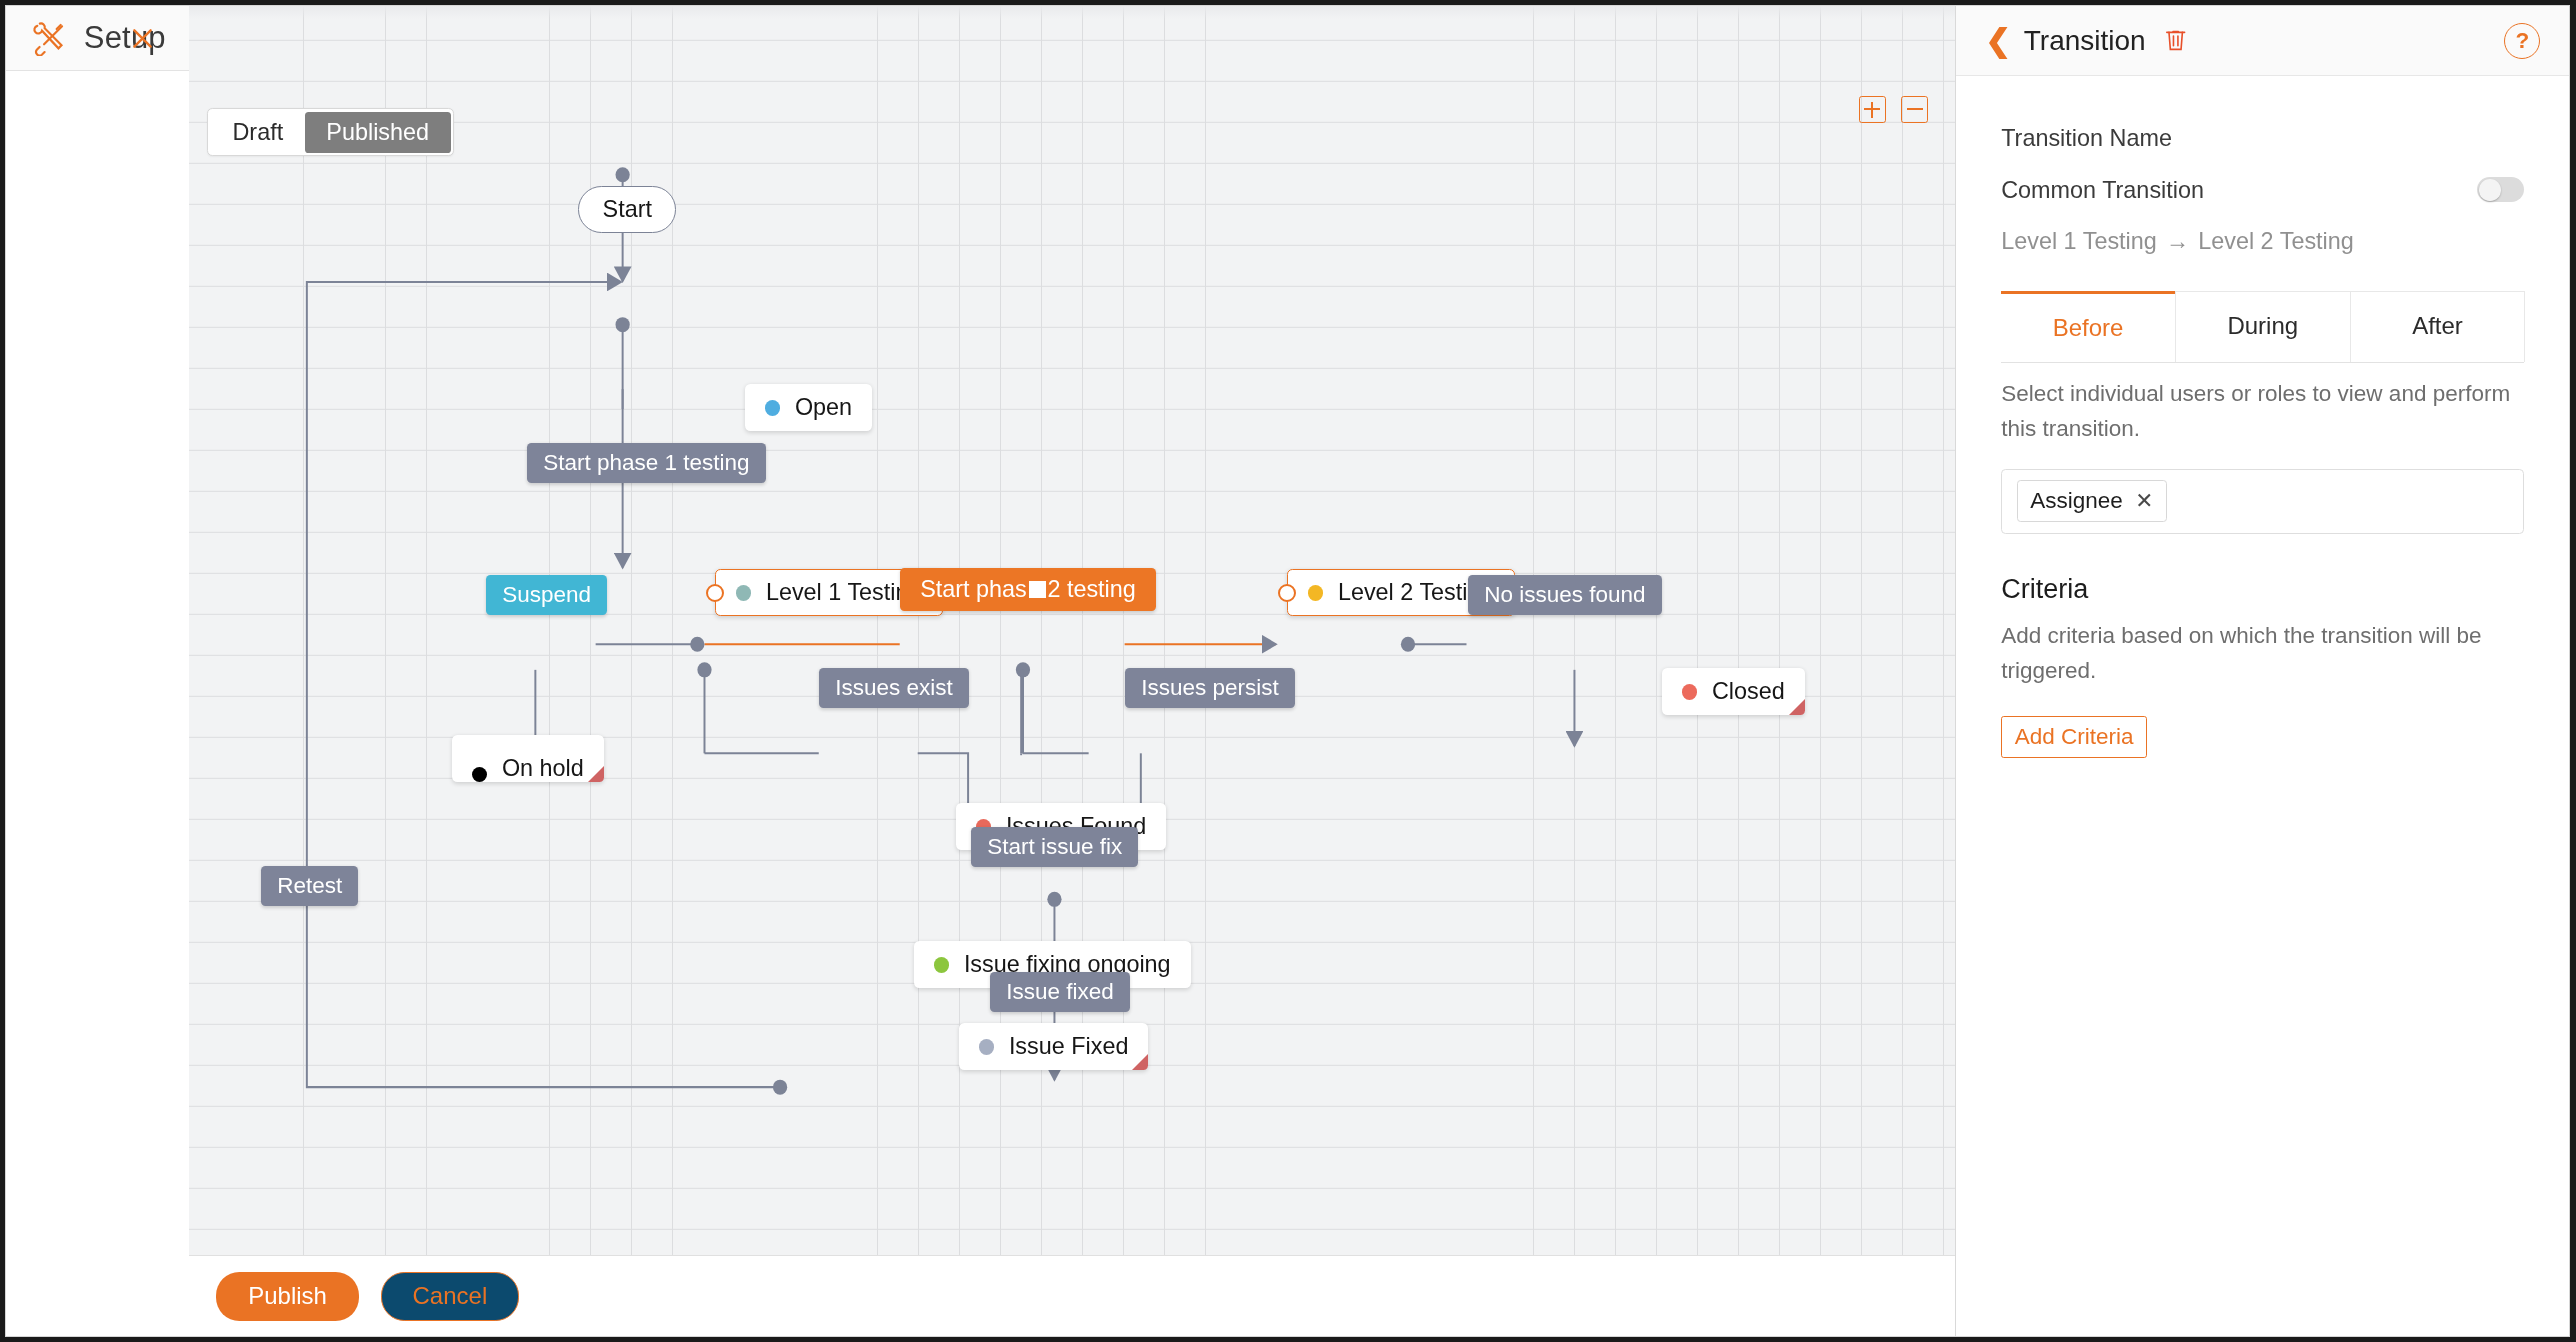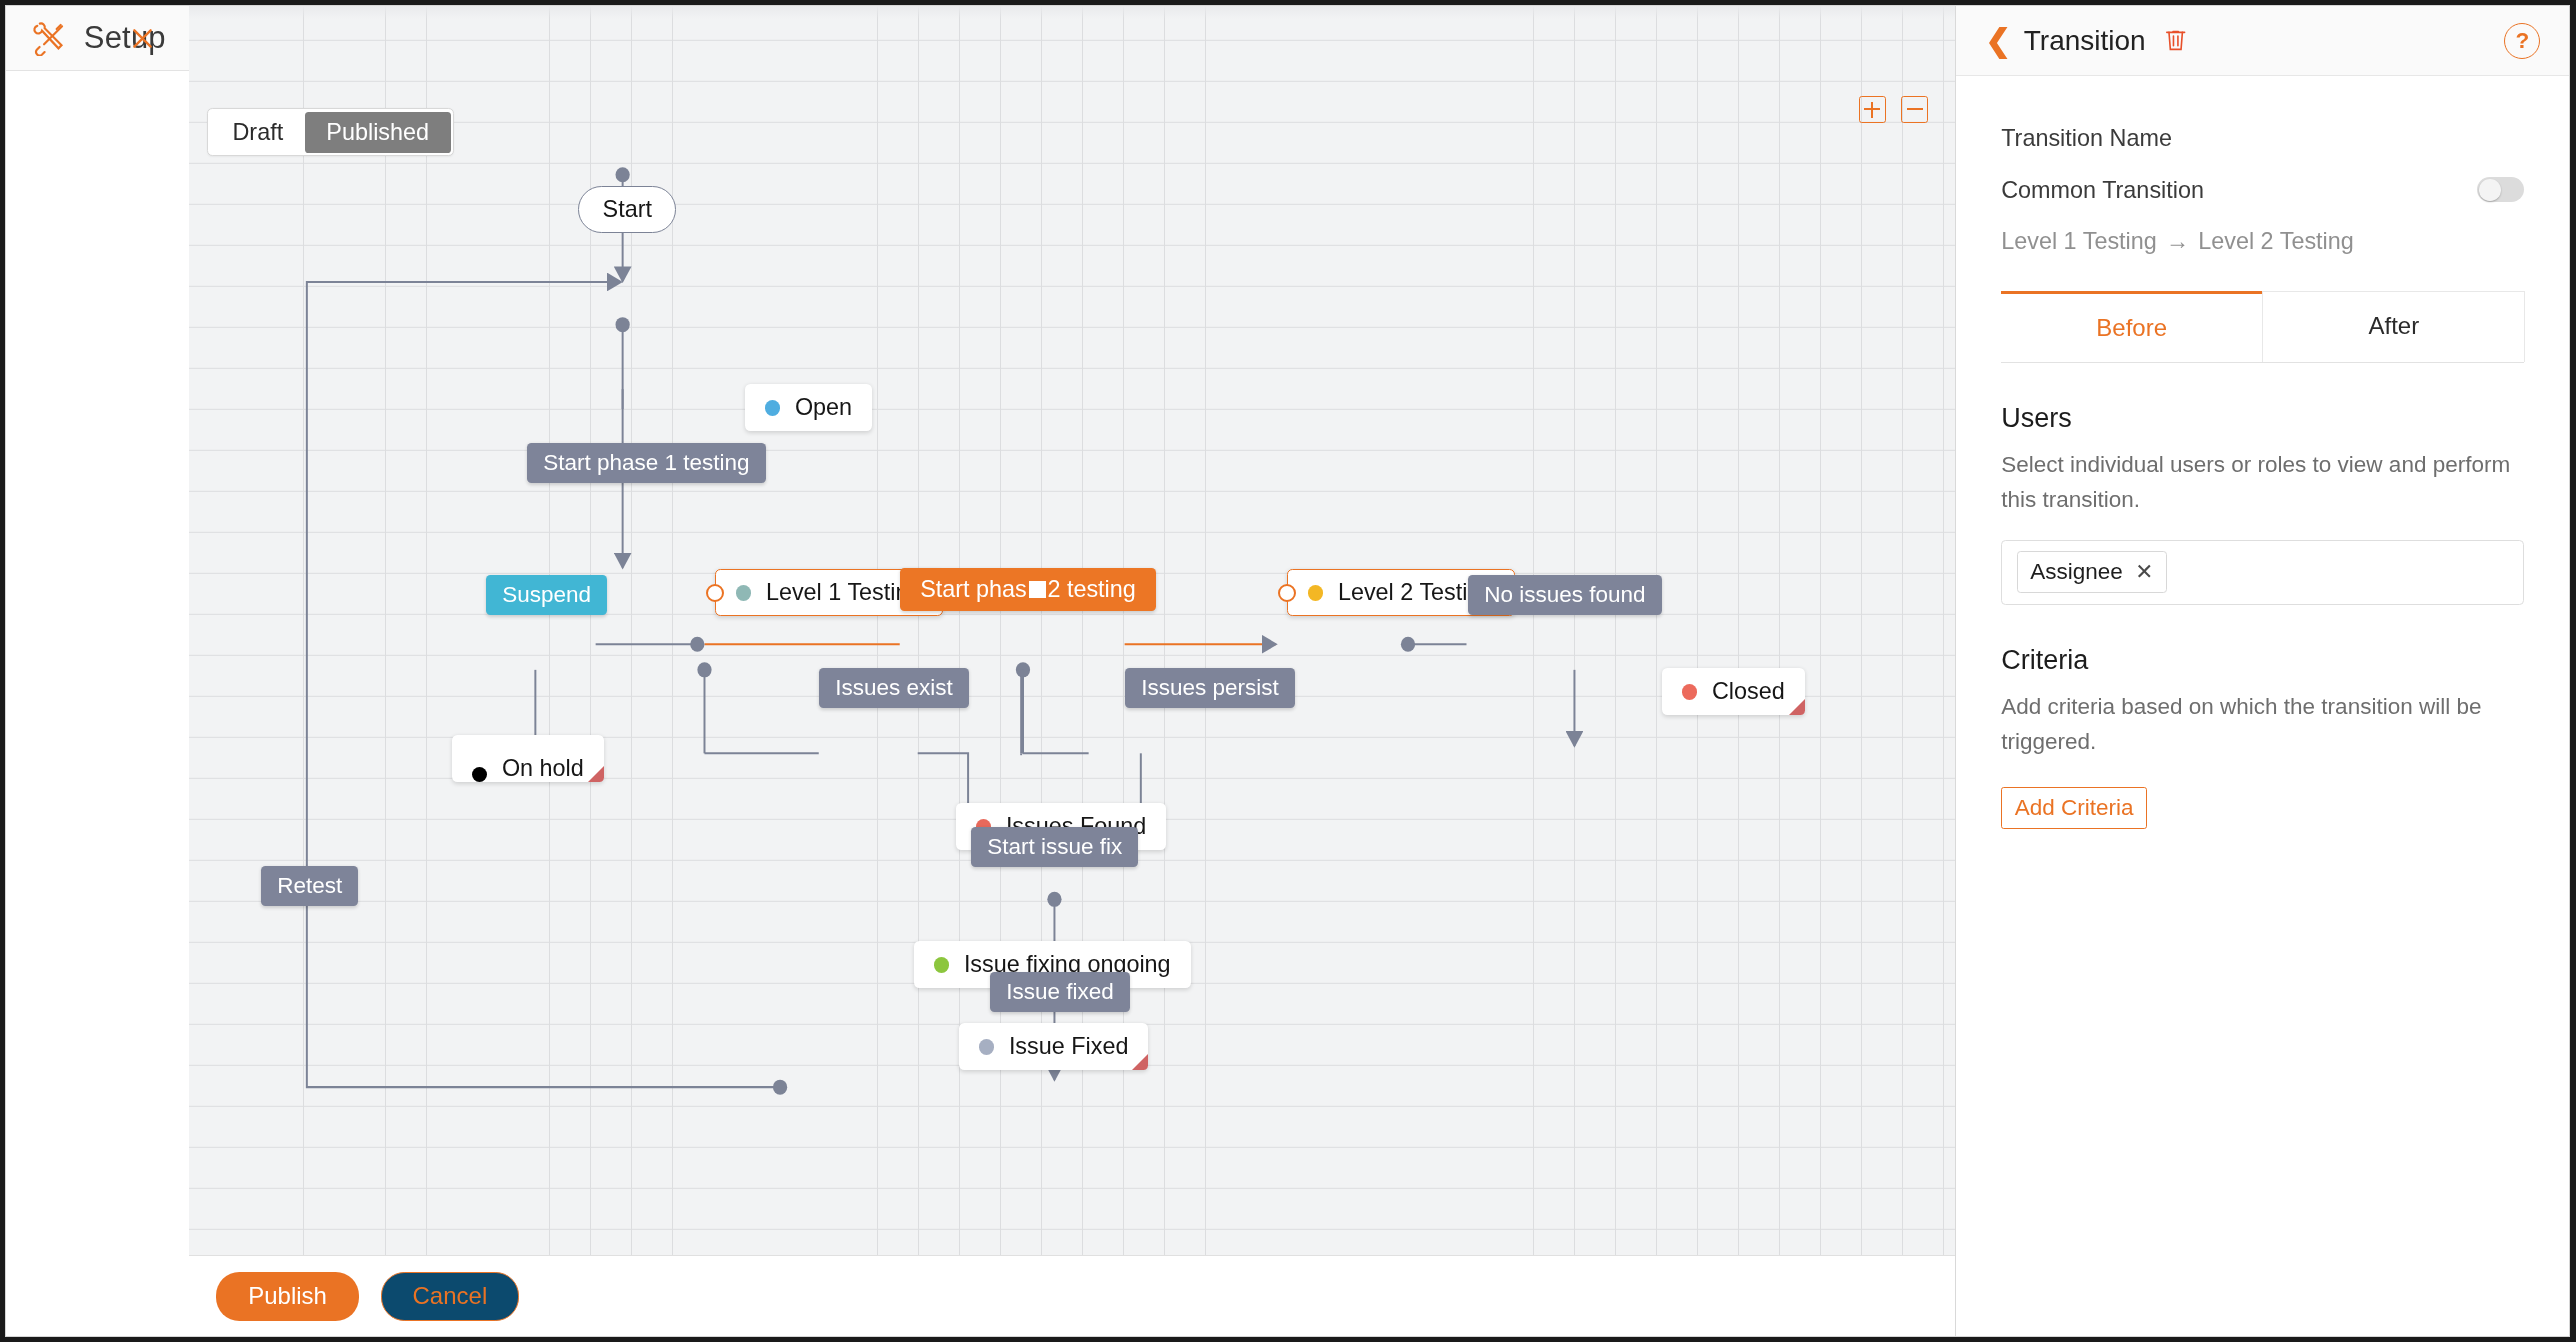--- a/index.html
+++ b/index.html
@@ -421,24 +421,24 @@
             <span class="knob"></span>
           </span>
         </div>
 
         <div class="flow-text">
           <span>Level 1 Testing</span><span class="arrow">→</span><span>Level 2 Testing</span>
         </div>
 
         <div class="tabs">
           <div class="tab active">Before</div>
+          <div class="tab">During</div>
           <div class="tab">After</div>
         </div>
 
-        <div class="sec-title">Users</div>
         <div class="sec-desc">Select individual users or roles to view and perform this transition.</div>
         <div class="chip-box">
           <span class="chip">
             <span>Assignee</span>
             <span class="x">✕</span>
           </span>
         </div>
 
         <div class="sec-title">Criteria</div>
         <div class="sec-desc">Add criteria based on which the transition will be triggered.</div>

